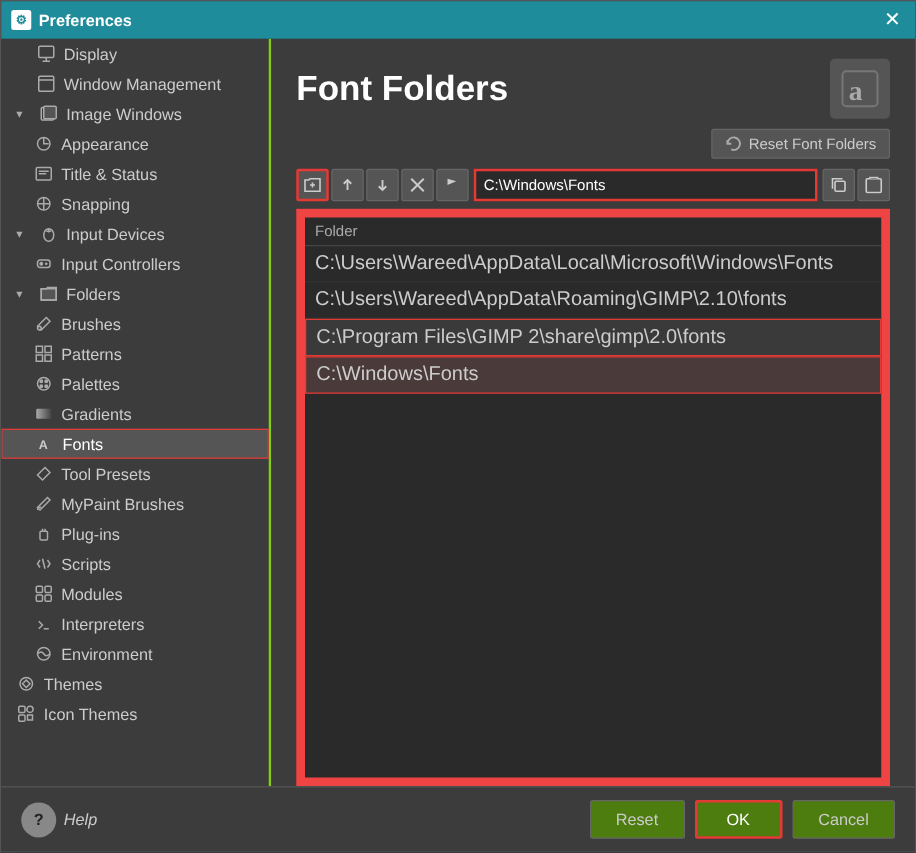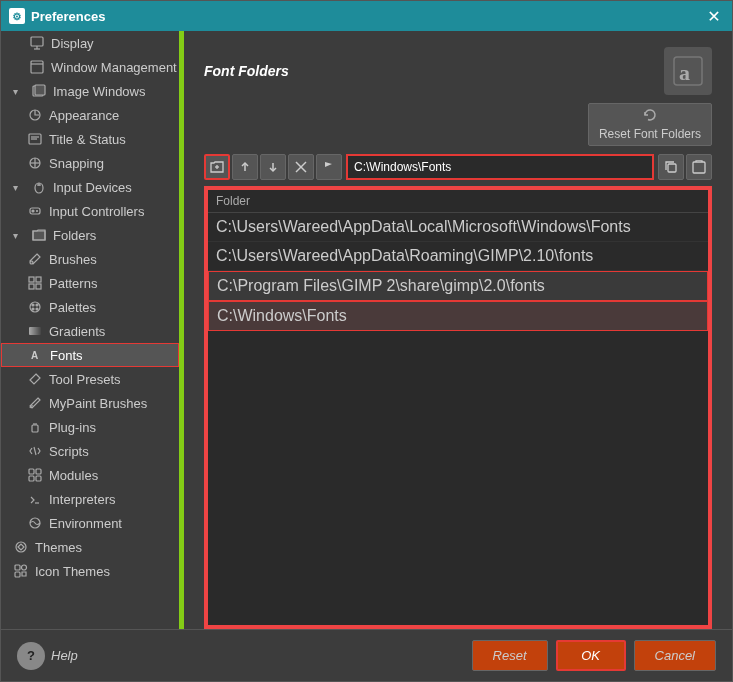--- a/index.html
+++ b/index.html
@@ -63,25 +63,25 @@
       display: flex;
       align-items: center;
       justify-content: center;
     }
     .content {
       display: flex;
       flex: 1;
       overflow: hidden;
     }
     .sidebar {
-      width: 183px;
+      width: 216px;
       background: #3c3c3c;
       overflow-y: auto;
       flex-shrink: 0;
-      border-right: 5px solid #84cc16;
+      border-right: 2px solid #84cc16;
     }
     .sidebar::-webkit-scrollbar { width: 6px; }
     .sidebar::-webkit-scrollbar-track { background: #333; }
     .sidebar::-webkit-scrollbar-thumb { background: #666; }
     .sidebar-item {
       display: flex;
       align-items: center;
       padding: 4px 8px 4px 12px;
       color: #ccc;
       cursor: pointer;
@@ -125,23 +125,22 @@
       overflow: hidden;
     }
     .main-header {
       padding: 16px 20px 8px 20px;
       display: flex;
       align-items: center;
       justify-content: space-between;
     }
     .main-title {
       color: #fff;
-      font-size: 14px;
+      font-size: 28px;
       font-weight: 600;
-      font-style: italic;
     }
     .main-icon {
       width: 48px;
       height: 48px;
       background: #555;
       border-radius: 4px;
       display: flex;
       align-items: center;
       justify-content: center;
       font-size: 28px;
@@ -156,21 +155,20 @@
       background: #555;
       color: #ccc;
       border: 1px solid #666;
       padding: 4px 10px;
       cursor: pointer;
       display: flex;
       align-items: center;
       gap: 5px;
       font-size: 12px;
       border-radius: 2px;
-      flex-direction: column;
     }
     .folder-toolbar {
       padding: 0 20px 6px 20px;
       display: flex;
       align-items: center;
       gap: 2px;
     }
     .tb-btn {
       width: 26px;
       height: 26px;
@@ -191,21 +189,21 @@
       background: #2a2a2a;
       border: 2px solid #e53935;
       color: #fff;
       padding: 0 6px;
       font-size: 12px;
       outline: none;
       margin: 0 2px;
     }
     .folder-list-container {
       margin: 0 20px;
-      border: 4px solid #ef4444;
+      border: 7px solid #ef4444;
       flex: 1;
       overflow-y: auto;
       background: #2a2a2a;
     }
     .folder-list-container::-webkit-scrollbar { width: 6px; }
     .folder-list-container::-webkit-scrollbar-track { background: #222; }
     .folder-list-container::-webkit-scrollbar-thumb { background: #555; }
     .folder-header {
       padding: 4px 8px;
       color: #aaa;
@@ -257,28 +255,27 @@
       color: #ccc;
       font-size: 13px;
       font-style: italic;
     }
     .bottom-buttons {
       display: flex;
       gap: 8px;
     }
     .bottom-btn {
       padding: 6px 20px;
-      background: #c2410c;
+      background: #4d7c0f;
       color: #ccc;
       border: 1px solid #666;
       cursor: pointer;
       font-size: 13px;
       border-radius: 2px;
       min-width: 70px;
-      font-style: italic;
     }
     .bottom-btn.ok-btn {
       border: 2px solid #e53935;
       color: #fff;
     }
   </style>
 </head>
 <body>
 
 <div class="window">

